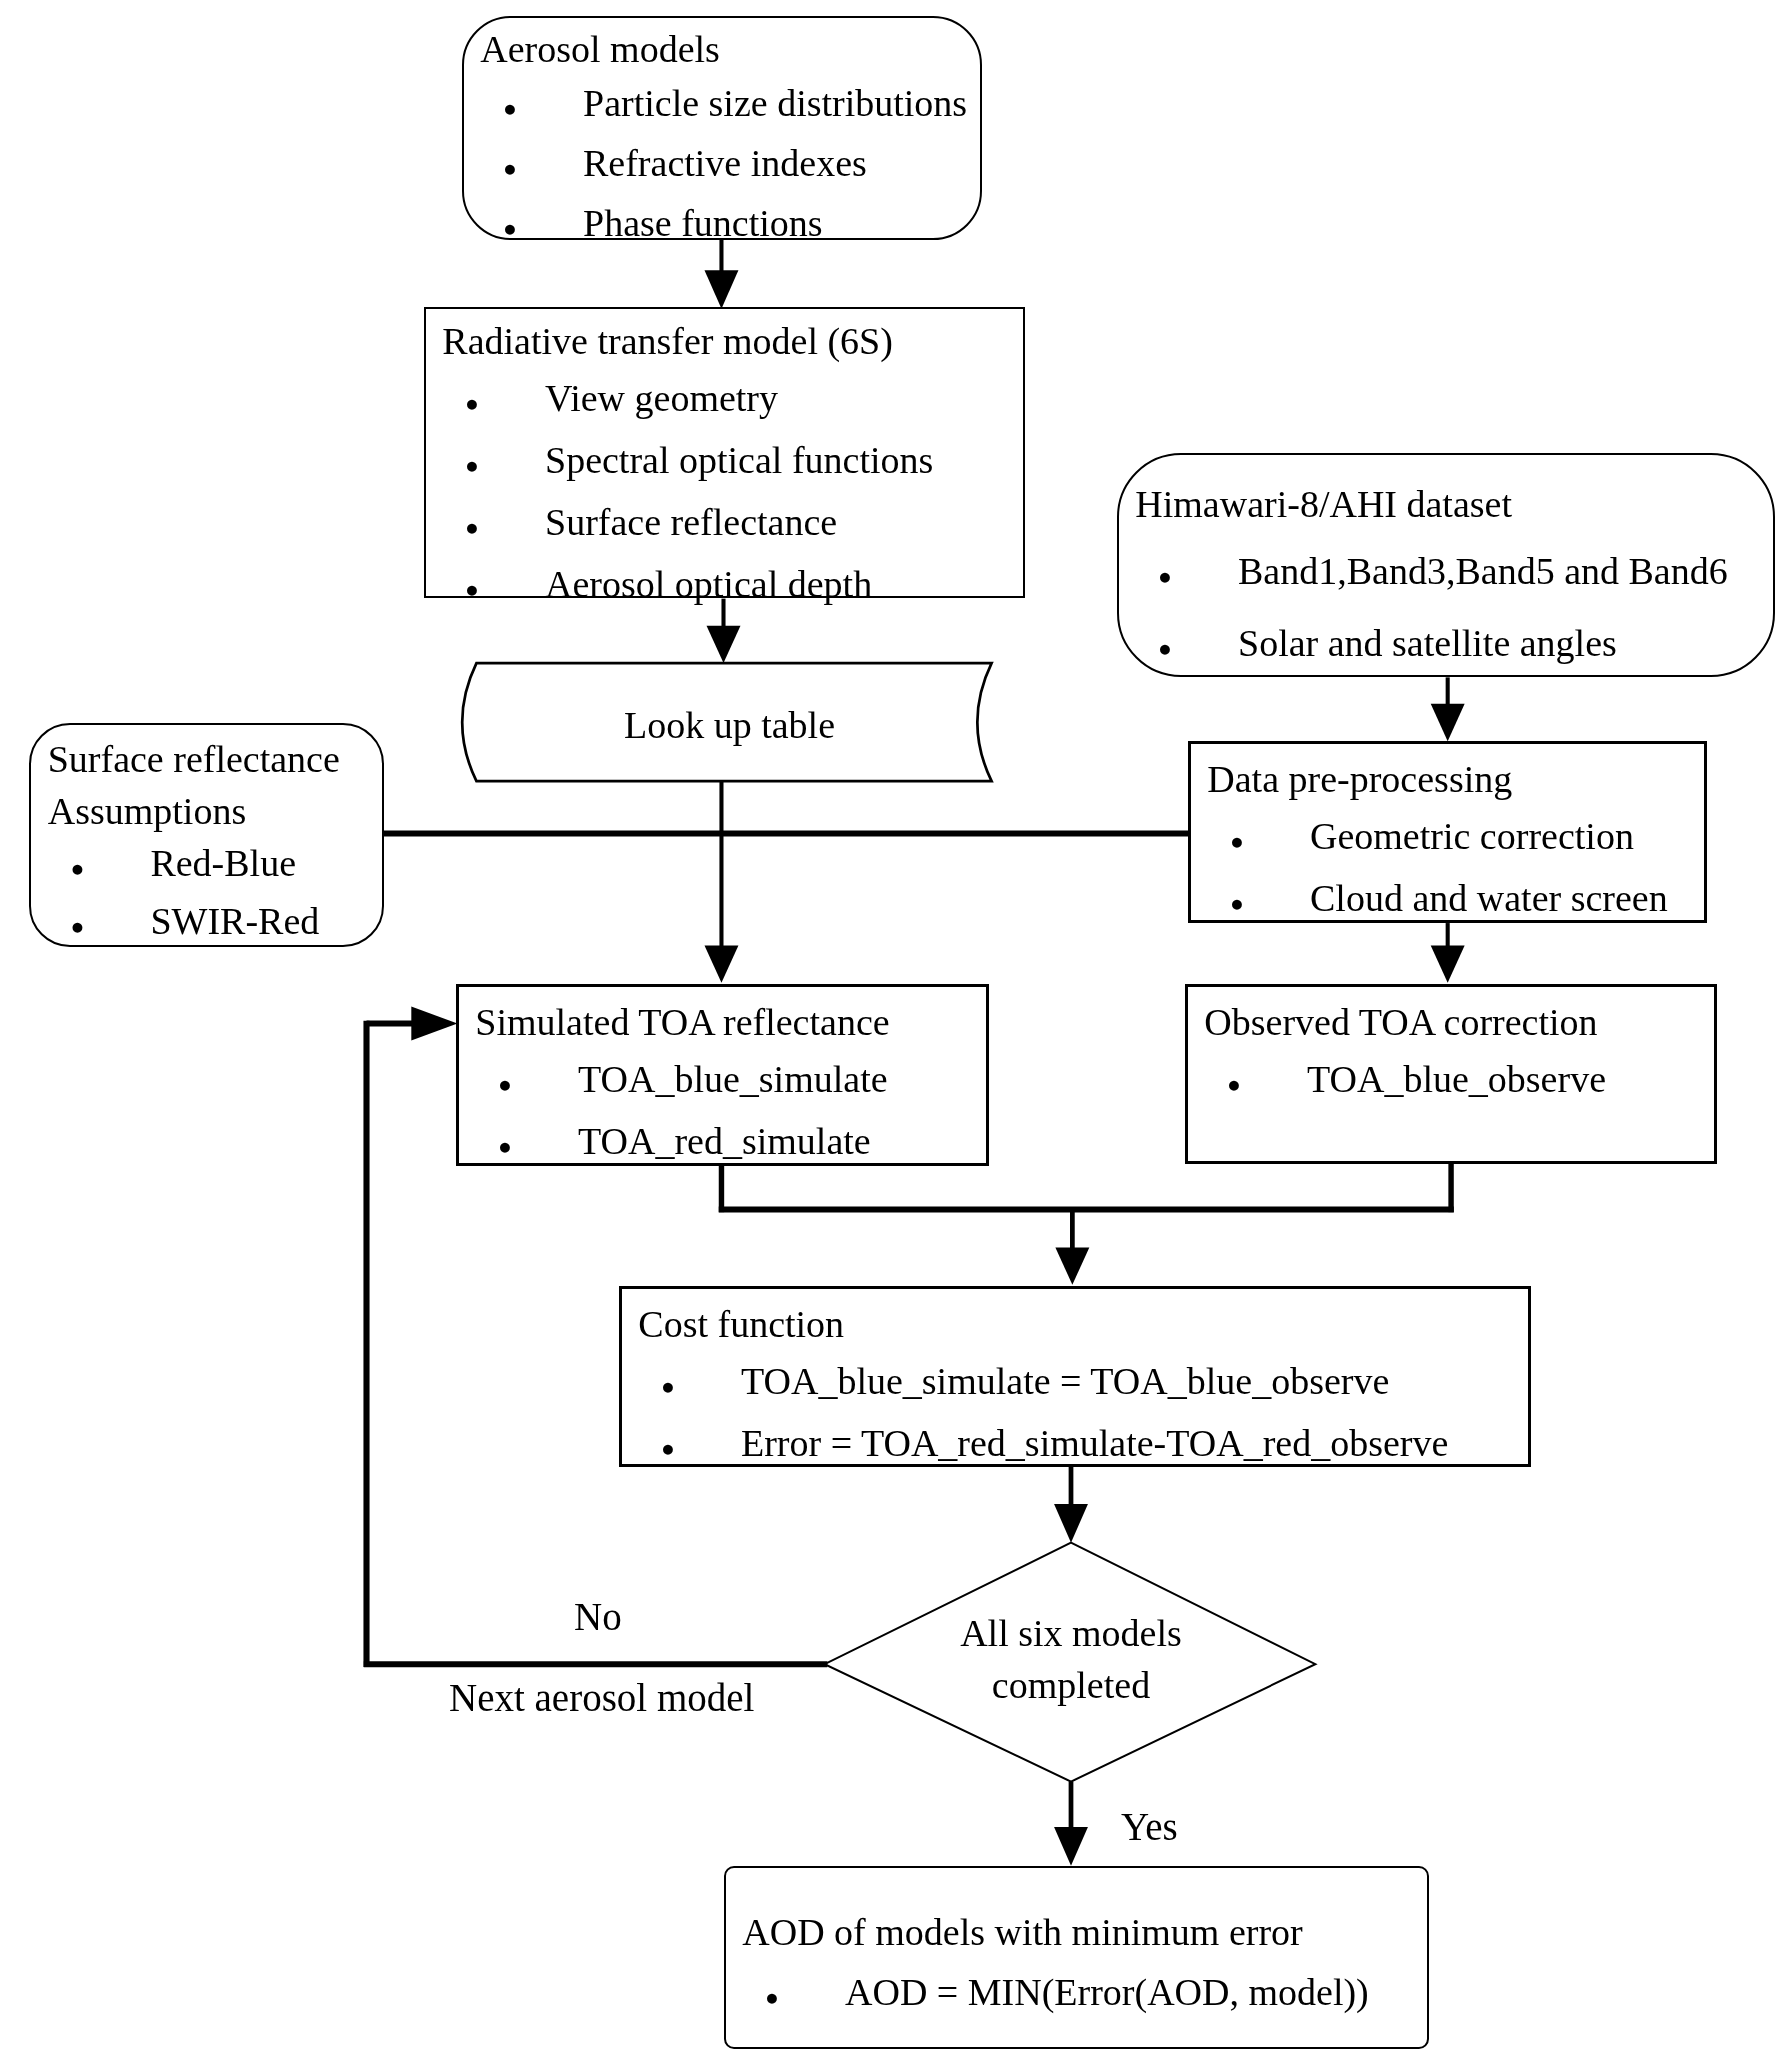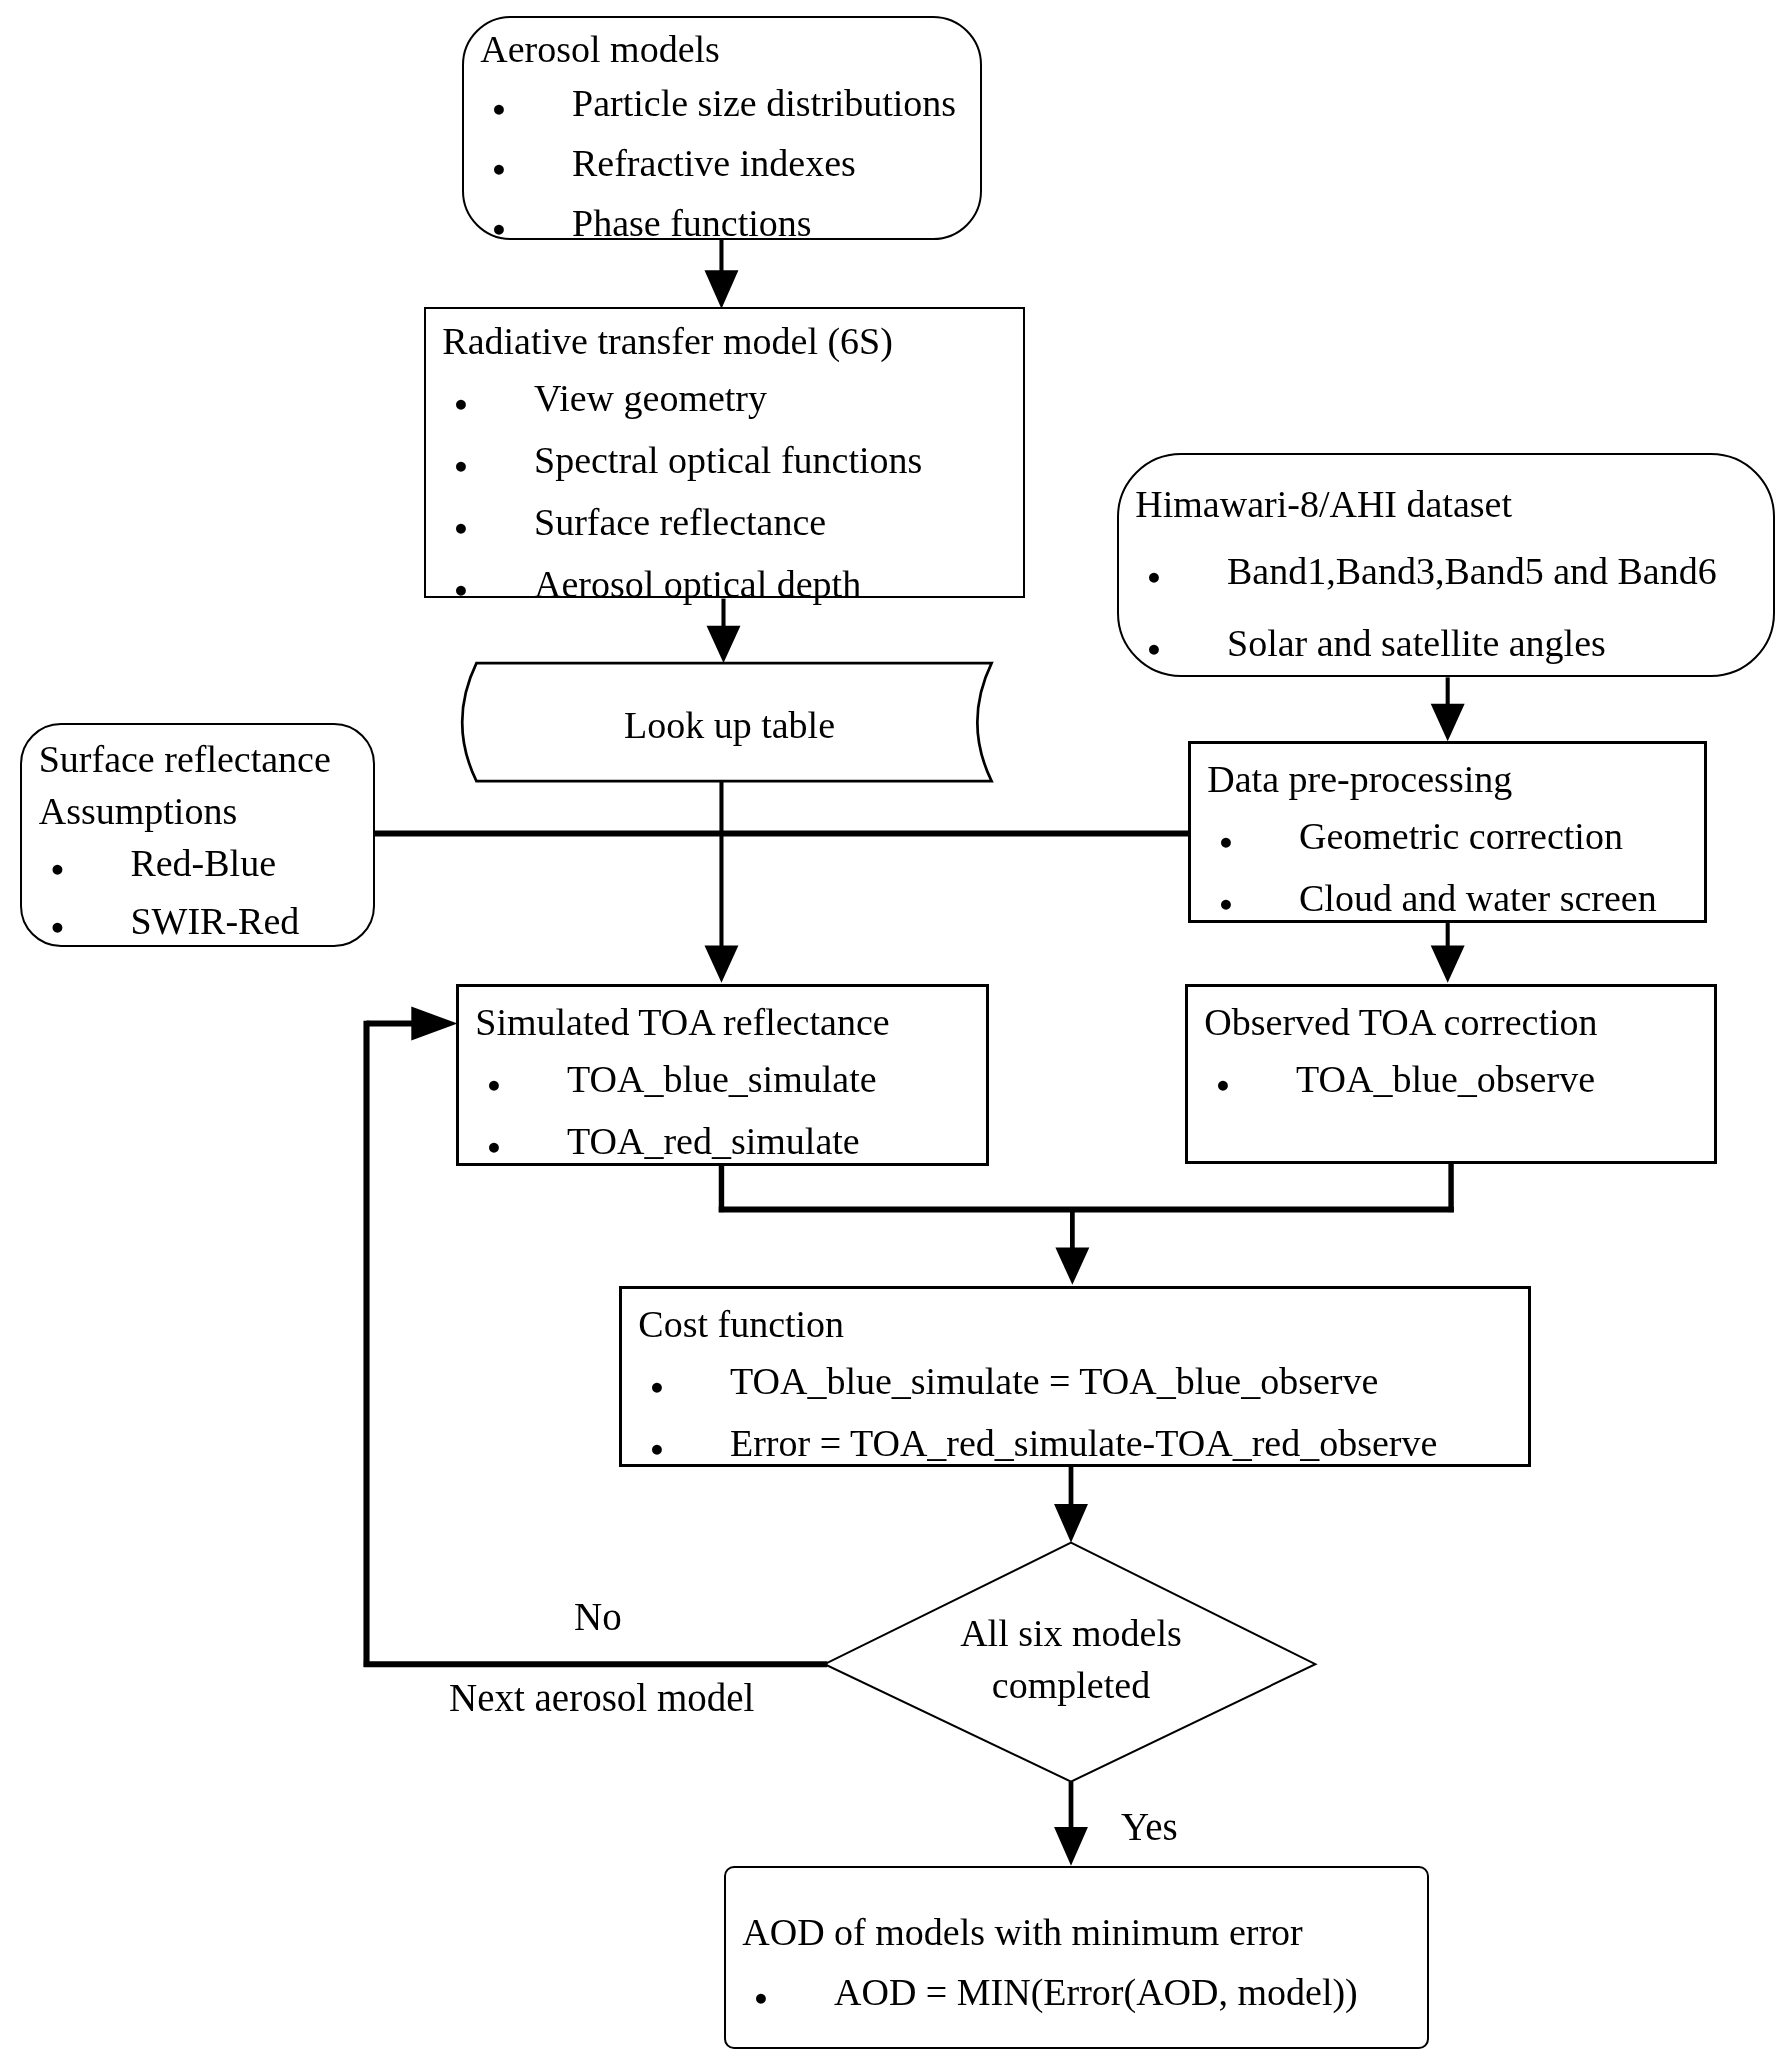--- a/index.html
+++ b/index.html
@@ -17,39 +17,39 @@
     position:absolute;
     border:3.4px solid #000;
     background:#fff;
     box-sizing:border-box;
     font-size:38px;
     line-height:57px;
     z-index:2;
   }
   .rounded{border-radius:49px;border-width:2.7px;}
   .title{padding:4.1px 6.8px 0 16.3px;}
-  .row{display:flex;align-items:baseline;padding-left:28px;}
+  .row{display:flex;align-items:baseline;padding-left:39px;}
   .bullet{width:80px;flex:0 0 80px;}
   .bullet::before{content:"\25CF";font-size:23px;}
   .btext{flex:1;padding-right:5.4px;}
   .overlay-label{
     position:absolute;z-index:3;
     font-size:39px;line-height:45px;
     white-space:nowrap;
   }
   .center-text{
     position:absolute;z-index:3;
     font-size:38px;line-height:52px;
     text-align:center;
   }
   
   .b-aerosol{line-height:54px;}
   .b-radiative{line-height:57px;}
   .b-himawari{line-height:67px;padding-top:12.2px;}
-  .b-surface{line-height:52px;padding-top:4.1px;}
+  .b-surface{line-height:52px;padding-top:4.1px;margin-left:9px;}
   .b-final{line-height:60px;padding-top:30px;border-width:2.7px;}
   .b-datapre,.b-sim,.b-obs,.b-cost{line-height:57px;padding-top:2.7px;}
 </style>
 </head>
 <body>
 
 <div id="figure">
 
   <svg id="connectors" width="1785" height="2066" viewBox="0 0 2630 3044">
 

